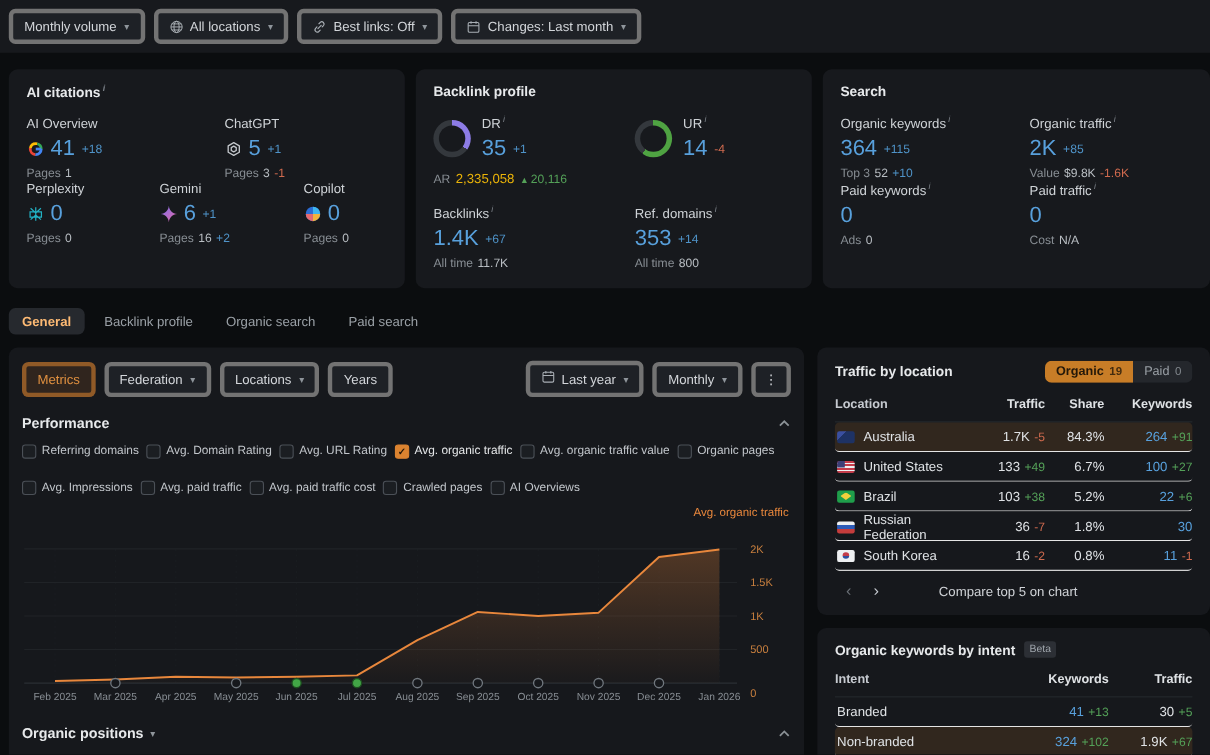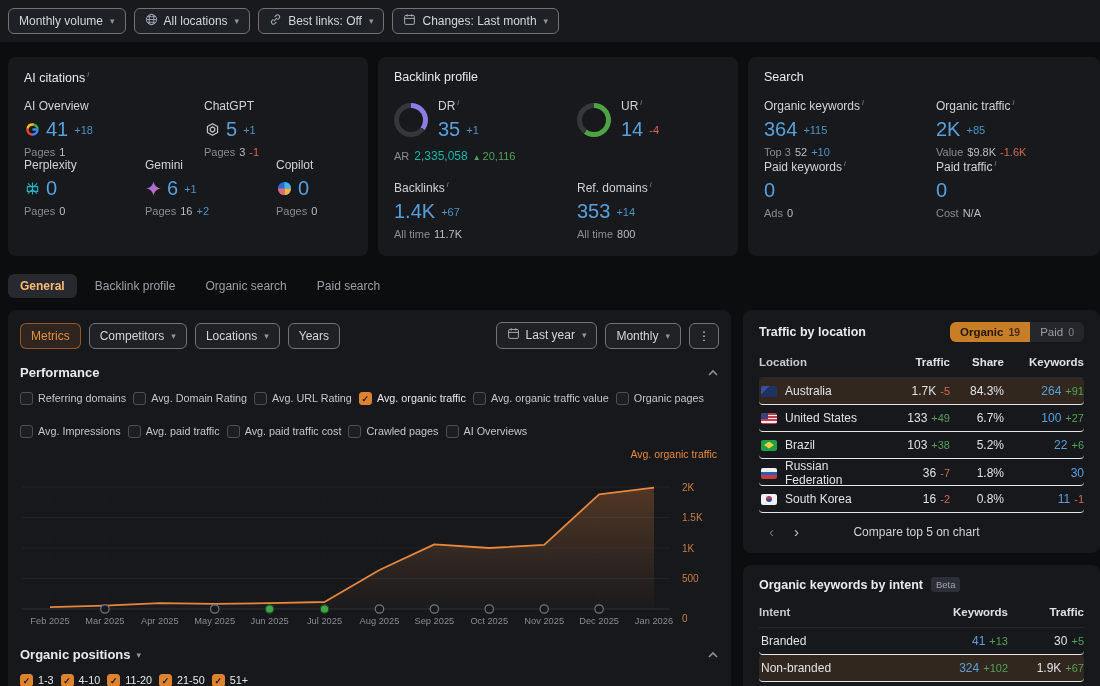--- a/index.html
+++ b/index.html
@@ -2,33 +2,33 @@
 <html><head>
 <meta charset="utf-8">
 <style>
   *{box-sizing:border-box;margin:0;padding:0}
   html,body{width:1100px;height:686px;overflow:hidden}
   body{background:#0b0d0f;color:#d7dadd;font-family:"Liberation Sans",sans-serif;font-size:12px;}
   button{font-family:inherit;cursor:pointer}
 
   
   .toolbar{display:flex;gap:8px;align-items:center;background:#17191d;padding:8px;}
-  .btn{display:inline-flex;gap:6px;background:#1e2126;border:1px solid #737373;border-radius:6px;
+  .btn{display:inline-flex;align-items:center;gap:6px;background:#1e2126;border:4px solid #737373;border-radius:6px;
        padding:4px 10px;color:#d3d6da;font-size:12px;line-height:16px}
   .btn .chev{color:#8f959b;font-size:9px;margin-left:1px}
   .btn-accent{background:rgba(224,134,47,.13);border-color:rgba(224,134,47,.55);color:#e09040}
   .btn-icon{padding:4px 8px}
 
   
   .cards{display:flex;gap:10px;margin:15px 0 0 8px}
   .card{background:#17191d;border-radius:8px;padding:13px 16px 16px}
   .card-ai{width:360px}
   .card-backlink{width:360px}
   .card-search{flex:1;margin-right:0}
-  .card-title{font-size:12.5px;font-weight:400;color:#e7e9eb;margin-bottom:14px}
+  .card-title{font-size:12.5px;font-weight:700;color:#e7e9eb;margin-bottom:14px}
   sup.inf{color:#7d838a;font-size:8px;margin-left:2px;font-style:italic}
   .m-name,.m-label{color:#cfd3d7;font-size:12px;margin-bottom:5px}
   .v-row{display:flex;align-items:center;gap:6px}
   .big-val{font-size:20px;color:#58a0dc}
   .delta{font-size:11px;white-space:nowrap}
   .pos-blue{color:#4f93c8}
   .pos-green{color:#54a158}
   .neg{color:#cf6a4e}
   .m-sub{color:#878d93;font-size:11px;margin-top:5px;display:flex;gap:4px;align-items:baseline}
   .sub-val{color:#b9bec3}
@@ -38,21 +38,21 @@
   .ai-row2 .metric:nth-child(1){width:121px}
   .ai-row2 .metric:nth-child(2){width:131px}
   .ai-icon{display:inline-flex;width:16px;height:16px;align-items:center;justify-content:center}
   .bl-grid{display:grid;grid-template-columns:183px 1fr;row-gap:17px}
   .bl-head{display:flex;gap:10px;align-items:center}
   .donut{width:34px;height:34px;border-radius:50%;position:relative;flex:0 0 auto}
   .donut::after{content:"";position:absolute;inset:5px;border-radius:50%;background:#17191d}
   .donut-dr{background:conic-gradient(#8d7ce6 0 126deg,#34383d 126deg 360deg)}
   .donut-ur{background:conic-gradient(#4fa342 0 216deg,#34383d 216deg 360deg)}
   .ar-line{margin-top:8px;font-size:11px;color:#878d93;display:flex;gap:5px;align-items:baseline}
-  .ar-val{color:#14b8a6;font-size:12px}
+  .ar-val{color:#eab308;font-size:12px}
   .tri{font-size:8px;margin-right:2px}
   .search-grid{display:grid;grid-template-columns:172px 1fr;row-gap:1px}
 
   
   .tabs{display:flex;gap:6px;margin:18px 0 0 8px;align-items:center}
   .tab{padding:5px 12px;border-radius:6px;color:#9aa0a6}
   .tab.active{background:#26292e;color:#fdba74;font-weight:700}
 
   
   .main{display:flex;gap:12px;margin:12px 0 0 8px;align-items:flex-start}
@@ -385,21 +385,21 @@
   </nav>
 
 <main class="main">
 
   <section class="panel left-panel">
     <div class="controls">
       <button class="btn btn-accent">
           <span>Metrics</span>
         </button>
       <button class="btn">
-          <span>Competitors</span>
+          <span>Federation</span>
           <span class="chev">▾</span>
         </button>
       <button class="btn">
           <span>Locations</span>
           <span class="chev">▾</span>
         </button>
       <button class="btn">
           <span>Years</span>
         </button>
       <span class="spacer"></span>

